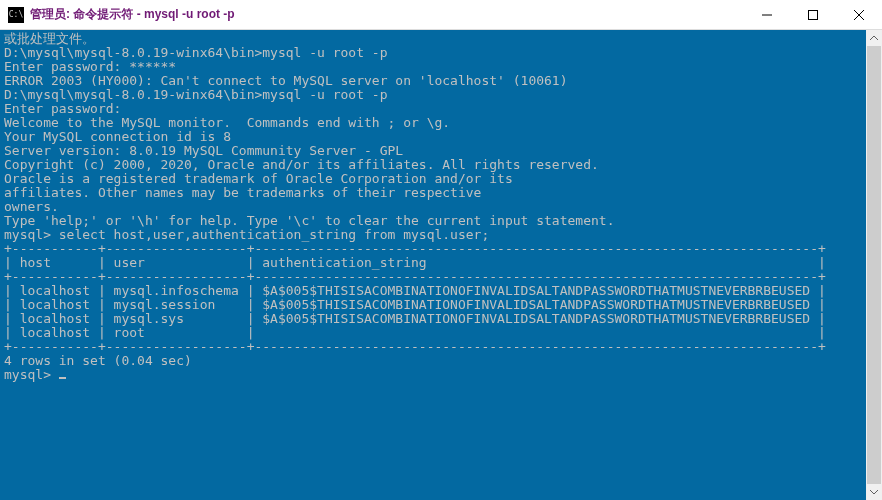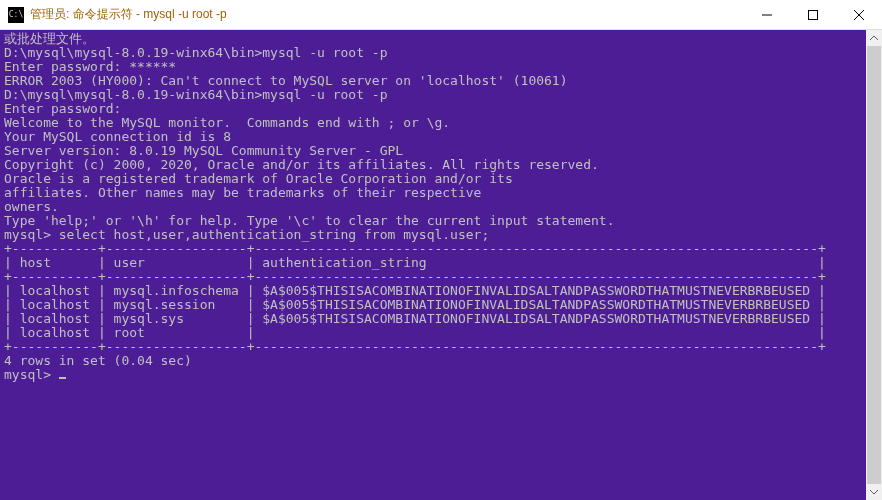--- a/index.html
+++ b/index.html
@@ -27,41 +27,42 @@
     background: #000;
     display: flex;
     align-items: center;
     justify-content: center;
     font-size: 8px;
     color: #ccc;
     font-family: monospace;
   }
   .titlebar-text {
     font-size: 12px;
-    color: #a16207;
+    color: #701a75;
     flex: 1;
+    font-weight: bold;
   }
   .win-controls {
     display: flex;
     height: 100%;
   }
   .win-btn {
     width: 46px;
     height: 100%;
     display: flex;
     align-items: center;
     justify-content: center;
     font-size: 10px;
     color: #000;
     cursor: pointer;
   }
   .win-btn svg { width: 10px; height: 10px; }
   .terminal {
     flex: 1;
-    background: #4c1d95;
+    background: #0369a1;
     color: #c0c0c0;
     font-family: "NSimSun", "SimSun", "Consolas", monospace;
     font-size: 13px;
     line-height: 14px;
     padding: 2px 4px;
     white-space: pre;
     overflow: hidden;
     position: relative;
   }
   .scrollbar {

